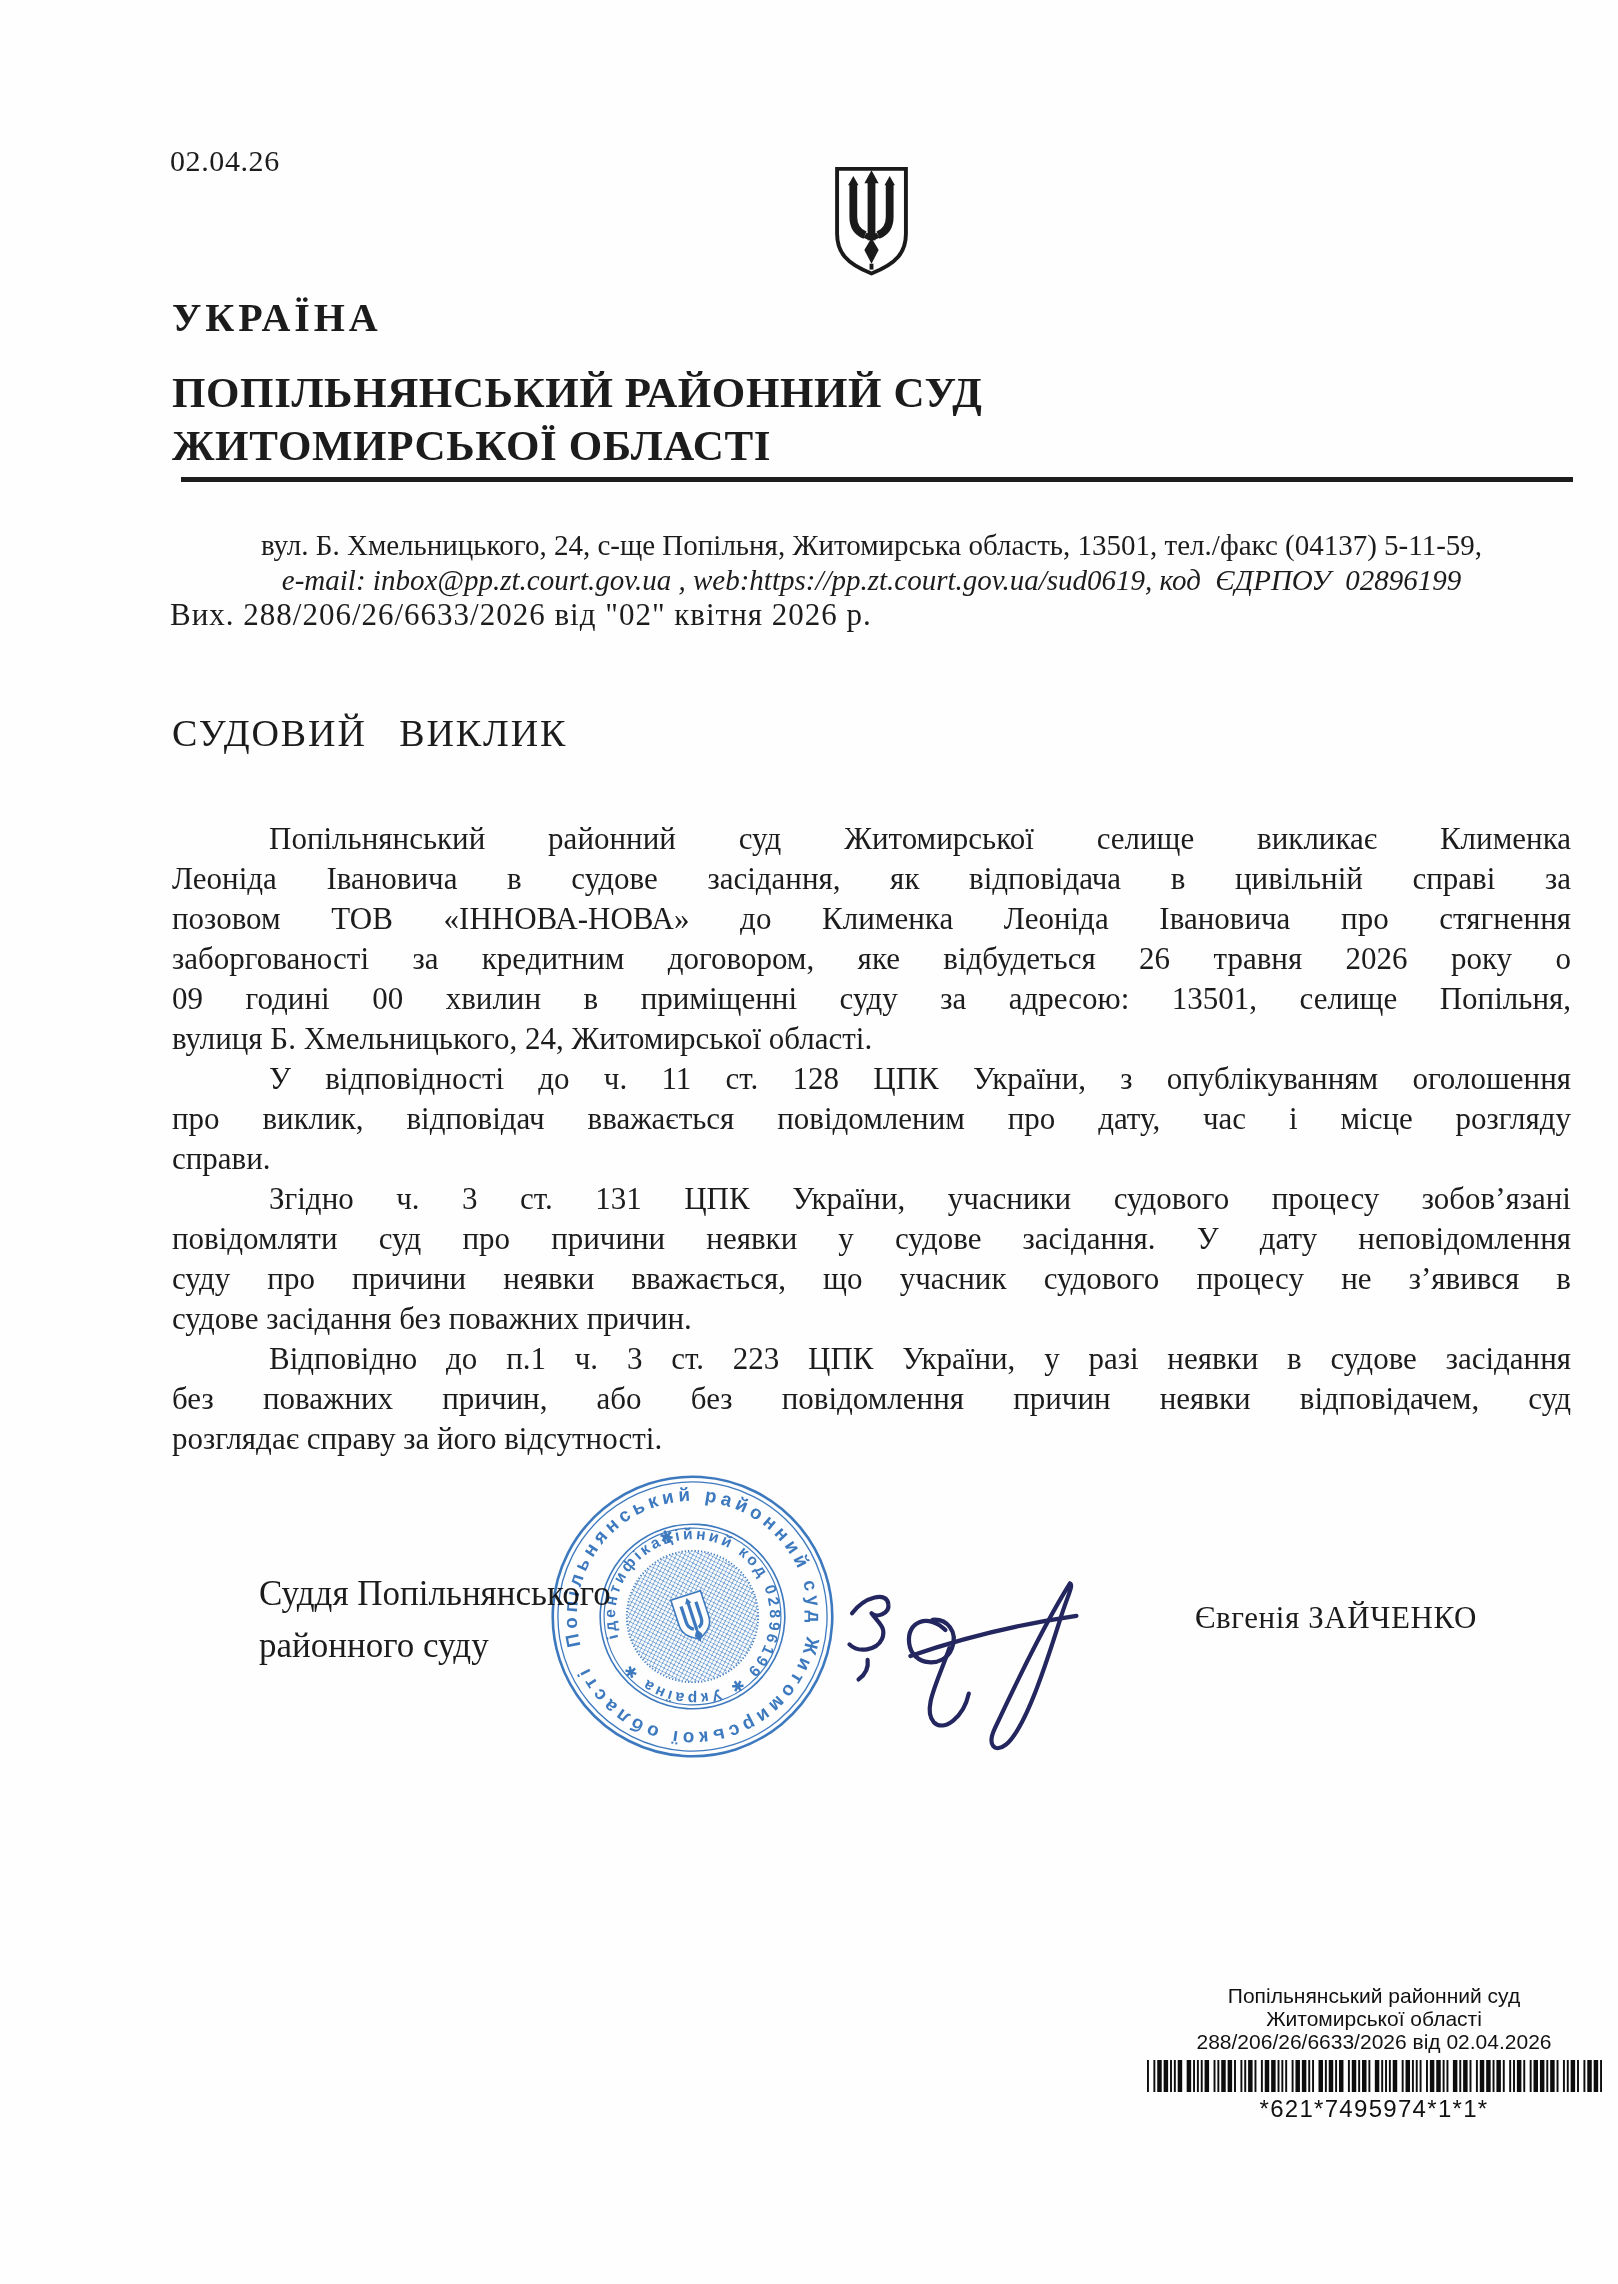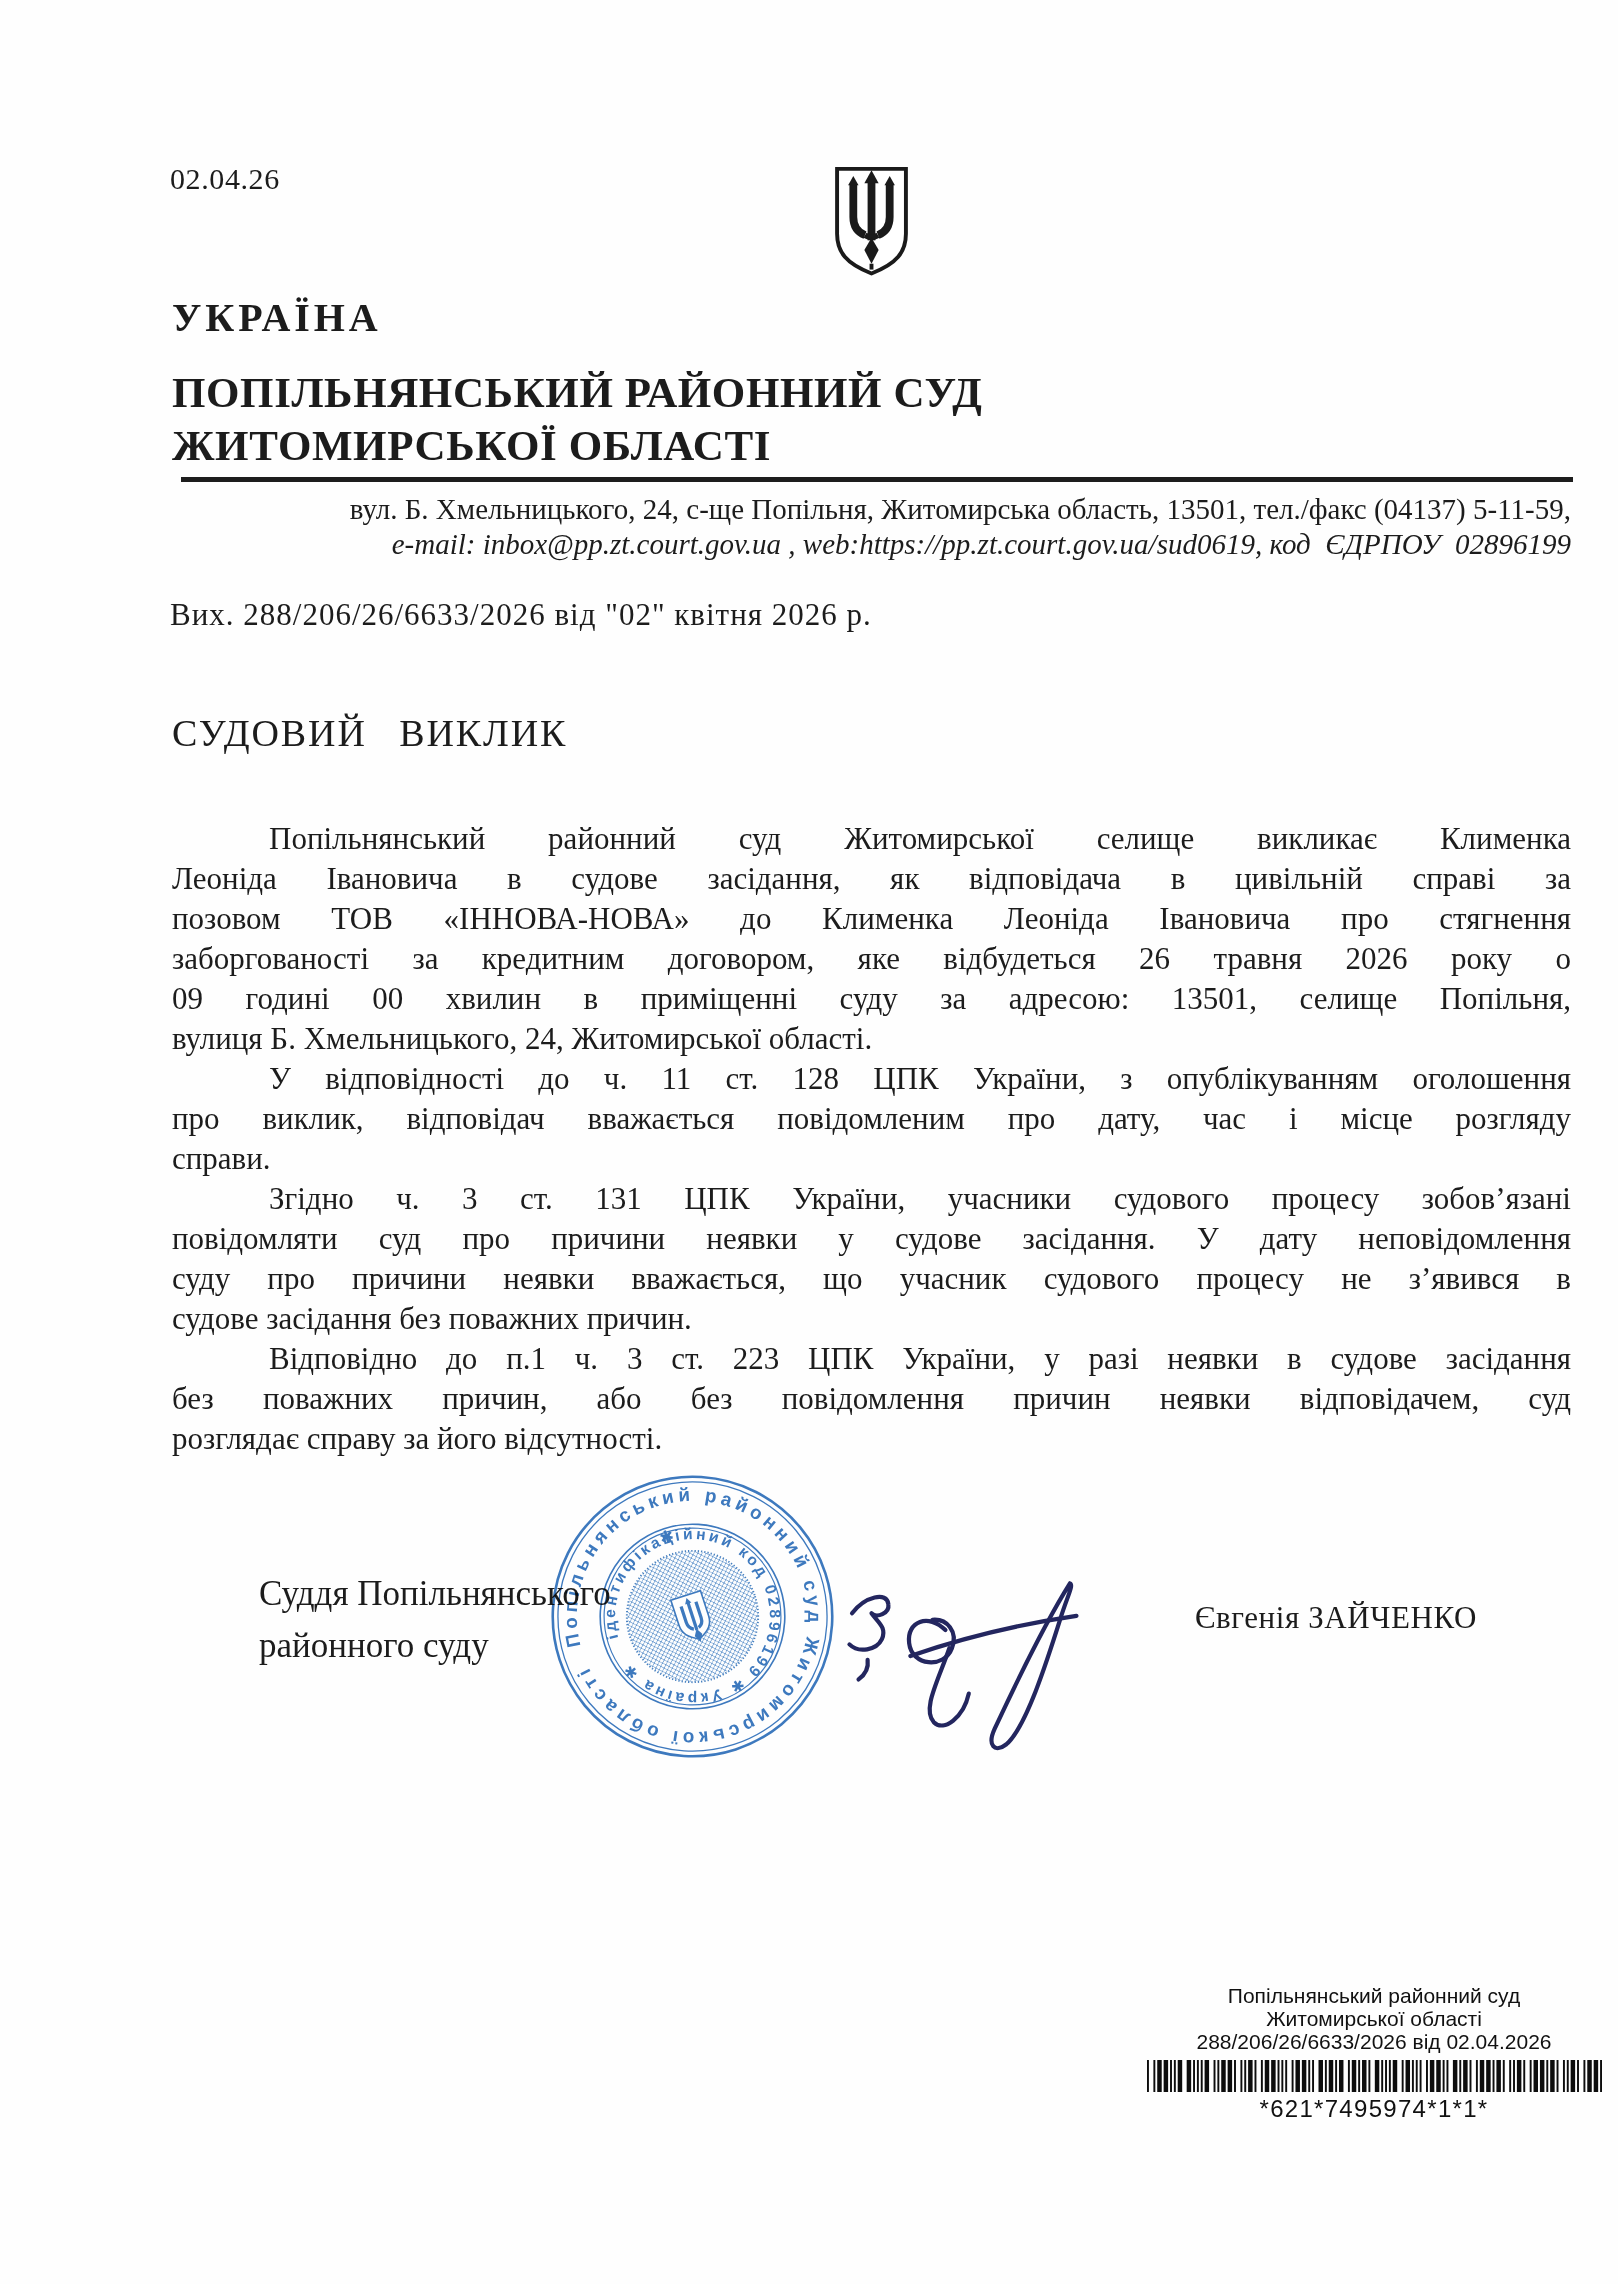--- a/index.html
+++ b/index.html
@@ -6,26 +6,26 @@
   .page{
     position:relative;
     width:1618px;height:2284px;
     background:#fefefe;
     font-family:"Liberation Serif","DejaVu Serif",serif;
     color:#1c1c1c;
     overflow:hidden;
   }
   .abs{position:absolute;}
   .centered{left:172px;width:1399px;}
-  .date-note{left:170px;top:144px;font-size:30px;letter-spacing:0.6px;margin-top:18px;}
+  .date-note{left:170px;top:144px;font-size:30px;letter-spacing:0.6px;}
   .country{top:294px;font-size:40px;font-weight:bold;letter-spacing:3.9px;}
   .court1{top:368px;font-size:43px;font-weight:bold;letter-spacing:0.6px;}
   .court2{top:421px;font-size:43px;font-weight:bold;letter-spacing:0.6px;}
   .rule{left:181px;top:477px;width:1392px;height:4.5px;background:#1d1d1d;}
-  .addr{left:172px;width:1399px;text-align:right;font-size:29px;line-height:36px;white-space:pre-wrap;}
+  .addr{left:172px;width:1399px;text-align:center;font-size:29px;line-height:36px;white-space:pre-wrap;margin-top:36px;}
   .addr1{top:491px;}
   .addr2{top:526px;font-style:italic;}
   .refline{left:170px;top:597px;font-size:31px;letter-spacing:1px;}
   .doc-title{top:711px;font-size:38px;letter-spacing:1.9px;word-spacing:21px;}
   .body-text{left:172px;top:819px;width:1399px;font-size:31px;line-height:40px;}
   .bline{text-align:justify;text-align-last:justify;}
   .bline.first{padding-left:97px;}
   .bline.last{text-align-last:left;}
   .judge-label{left:259px;top:1568px;font-size:35px;line-height:52px;}
   .judge-name{left:1195px;top:1600px;font-size:31px;letter-spacing:0.6px;}

